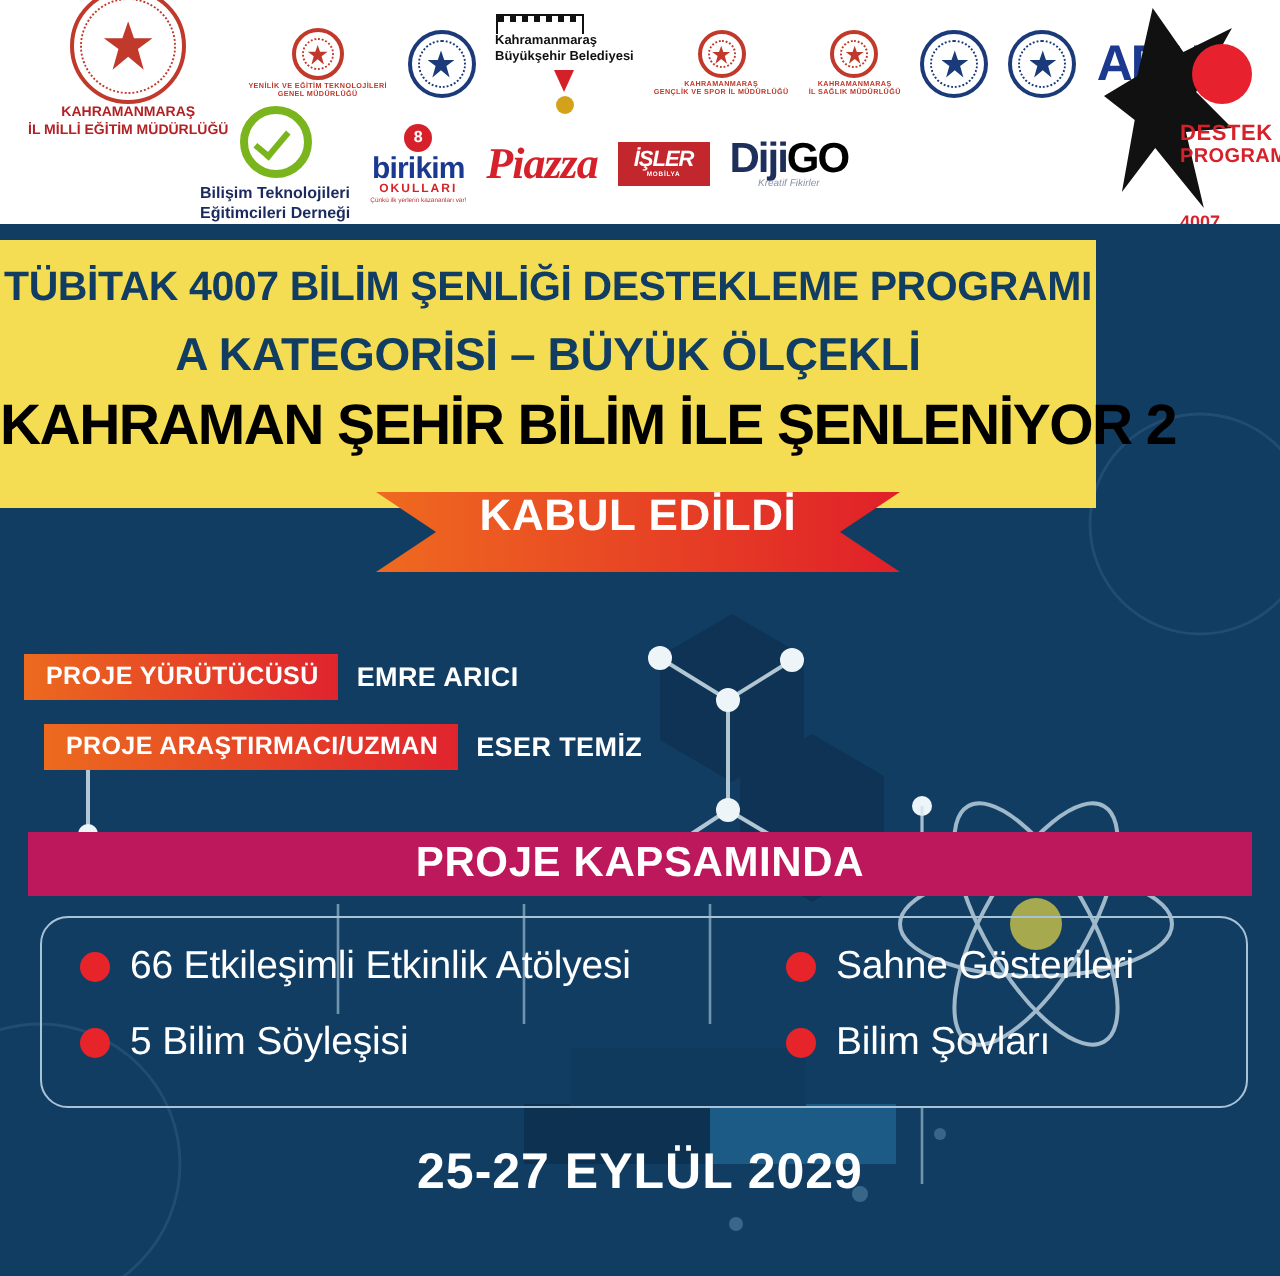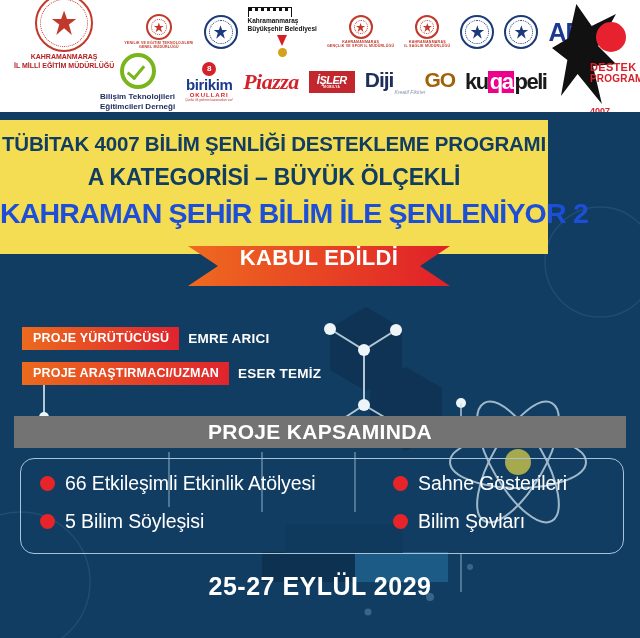--- a/index.html
+++ b/index.html
@@ -57,21 +57,21 @@
   .bk-t2{font-size:6px;font-weight:bold;color:#d6212a;letter-spacing:1px;text-align:center;}
   .bk-t3{font-size:3.2px;color:#b33;margin-top:1px;}
 
   .piazza{font-family:"Liberation Serif",serif;font-style:italic;font-weight:bold;font-size:22px;color:#d6212a;letter-spacing:-.5px;}
 
   .isler{background:#c1272d;color:#fff;padding:4px 8px;font-style:italic;font-weight:bold;font-size:11px;letter-spacing:-.5px;line-height:1;text-align:center;}
   .isler small{display:block;font-size:3.2px;font-style:normal;letter-spacing:.4px;}
 
   .dijigo{text-align:center;line-height:1;}
   .dj1{font-size:21px;font-weight:bold;color:#2b3f72;letter-spacing:-1px;}
-  .dj1 b{color:#a16207;margin-left:31px;}
+  .dj1 b{color:#000000;}
   .dj1 u{text-decoration:none;color:#1d2f5a;}
   .dj2{font-size:5px;font-style:italic;color:#8892aa;}
 
   .kuqa{display:flex;align-items:center;font-size:22px;font-weight:bold;color:#1a1a1a;letter-spacing:-1.5px;line-height:1;}
   .kuqa .q{background:#ec008c;color:#fff;padding:0 2px;}
 
   
   .afad{position:relative;font-size:25px;font-weight:bold;color:#1b3a8f;letter-spacing:-1px;line-height:1;}
 
   
@@ -83,21 +83,21 @@
   .destek .d2{position:absolute;left:38px;top:70px;font-size:10px;font-weight:bold;color:#d6212a;letter-spacing:.2px;line-height:1;}
   .destek .d3{position:absolute;left:38px;top:83px;font-size:9px;font-weight:bold;color:#d6212a;line-height:1;margin-top:20px;}
 
   
   .body-wrap{position:absolute;left:0;top:112px;width:640px;height:526px;background:#123d63;overflow:hidden;}
   .topstrip{position:absolute;left:0;top:0;width:640px;height:8px;background:#123d63;}
 
   .yellow{position:absolute;left:0;top:8px;width:548px;height:134px;background:#f4dd52;}
   .yellow .l1{position:absolute;left:0;right:0;top:12px;text-align:center;font-size:20.5px;font-weight:bold;color:#123d63;letter-spacing:-.2px;white-space:nowrap;}
   .yellow .l2{position:absolute;left:0;right:0;top:44px;text-align:center;font-size:23px;font-weight:bold;color:#123d63;letter-spacing:-.2px;white-space:nowrap;}
-  .yellow .l3{position:absolute;left:0;right:0;top:77px;text-align:center;font-size:28.5px;font-weight:bold;color:#1d4ed8;letter-spacing:-.8px;white-space:nowrap;}
+  .yellow .l3{position:absolute;left:0;right:0;top:77px;text-align:center;font-size:28.5px;font-weight:bold;color:#000000;letter-spacing:-.8px;white-space:nowrap;}
 
   
   .deco{position:absolute;inset:0;pointer-events:none;}
   .hex{position:absolute;background:#0e3354;clip-path:polygon(50% 0%,100% 25%,100% 75%,50% 100%,0% 75%,0% 25%);}
   .bar{position:absolute;bottom:0;}
 
   
   .ribbon{position:absolute;left:188px;top:134px;width:262px;height:40px;}
   .ribbon .mid{position:absolute;left:0;top:0;width:262px;height:40px;
     background:linear-gradient(90deg,#ef6a1f,#e02029);
@@ -105,21 +105,21 @@
   .ribbon .lbl{position:absolute;left:0;top:0;width:262px;height:24px;display:flex;align-items:center;justify-content:center;
     color:#fff;font-size:22px;font-weight:bold;letter-spacing:.3px;}
 
   
   .prow{position:absolute;display:flex;align-items:center;gap:9px;}
   .ptag{background:linear-gradient(90deg,#ec6a1e,#e0242e);color:#fff;font-size:12.5px;font-weight:bold;
      padding:5px 10px 5px 11px;letter-spacing:.2px;line-height:1;}
   .pname{color:#fff;font-size:13.5px;font-weight:bold;letter-spacing:.2px;}
 
   
-  .kapsam{position:absolute;left:14px;top:416px;width:612px;height:32px;background:#737373;
+  .kapsam{position:absolute;left:14px;top:416px;width:612px;height:32px;background:#be185d;
     display:flex;align-items:center;justify-content:center;}
   .kapsam span{color:#fff;font-size:21px;font-weight:bold;letter-spacing:.3px;}
 
   
   .bbox{position:absolute;left:20px;top:458px;width:602px;height:94px;border:1.6px solid #a9c3d6;border-radius:14px;}
   .bullets{position:absolute;left:20px;top:458px;width:602px;height:94px;}
   .bul{position:absolute;display:flex;align-items:center;gap:10px;}
   .bdot{width:15px;height:15px;border-radius:50%;background:#e8242b;flex:none;}
   .btxt{color:#fff;font-size:19.5px;letter-spacing:-.1px;white-space:nowrap;}
 
@@ -222,27 +222,20 @@
           <span>İŞLER</span>
           <small>MOBİLYA</small>
         </div>
       </div>
 
       <div class="sp dijigo">
         <div class="dj1"><u>Diji</u><b>GO</b></div>
         <div class="dj2">Kreatif Fikirler</div>
       </div>
 
-      <div class="sp">
-        <div class="kuqa">
-          <span>ku</span>
-          <span class="q">qa</span>
-          <span>peli</span>
-        </div>
-      </div>
     </div>
 
     <div class="destek" style="position:absolute;left:552px;top:4px;">
       <div class="blob"></div>
       <div class="ball"></div>
       <div class="d1">DESTEK</div>
       <div class="d2">PROGRAMLARI</div>
       <div class="d3">4007</div>
     </div>
   </div>
@@ -312,21 +305,21 @@
       <div class="l1">TÜBİTAK 4007 BİLİM ŞENLİĞİ DESTEKLEME PROGRAMI</div>
       <div class="l2">A KATEGORİSİ – BÜYÜK ÖLÇEKLİ</div>
       <div class="l3">KAHRAMAN ŞEHİR BİLİM İLE ŞENLENİYOR 2</div>
     </div>
 
     <div class="ribbon">
       <div class="mid"></div>
       <div class="lbl">KABUL EDİLDİ</div>
     </div>
 
-    <div class="prow" style="left:22px;top:215px;">
+    <div class="prow" style="left:12px;top:215px;">
       <div class="ptag">PROJE YÜRÜTÜCÜSÜ</div>
       <div class="pname">EMRE ARICI</div>
     </div>
     <div class="prow" style="left:22px;top:250px;">
       <div class="ptag">PROJE ARAŞTIRMACI/UZMAN</div>
       <div class="pname">ESER TEMİZ</div>
     </div>
 
     <div class="kapsam" style="top:304px;">
       <span>PROJE KAPSAMINDA</span>

